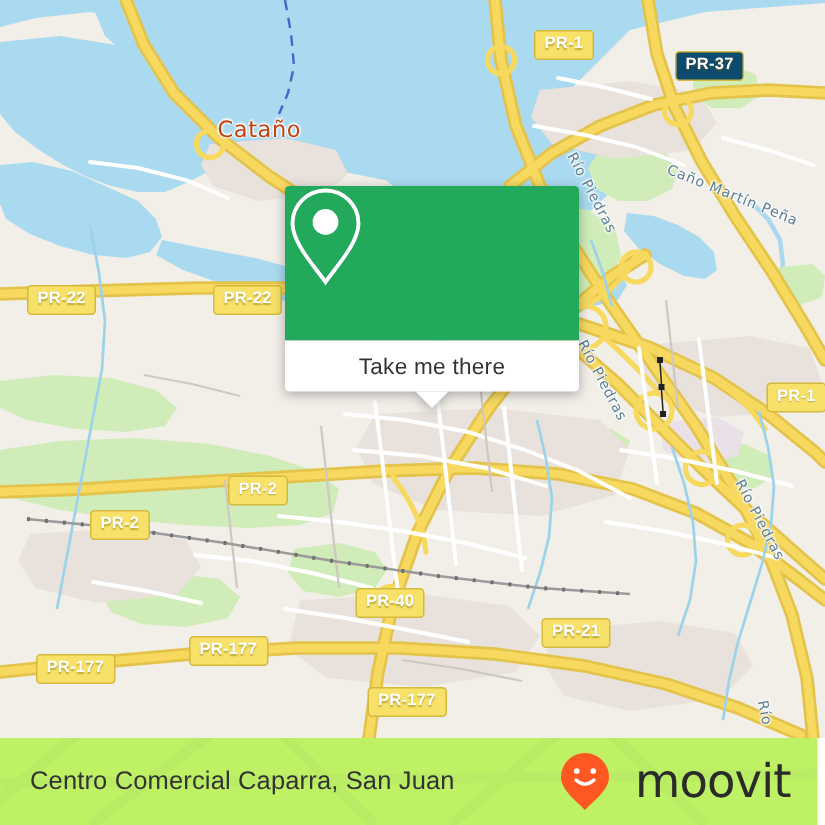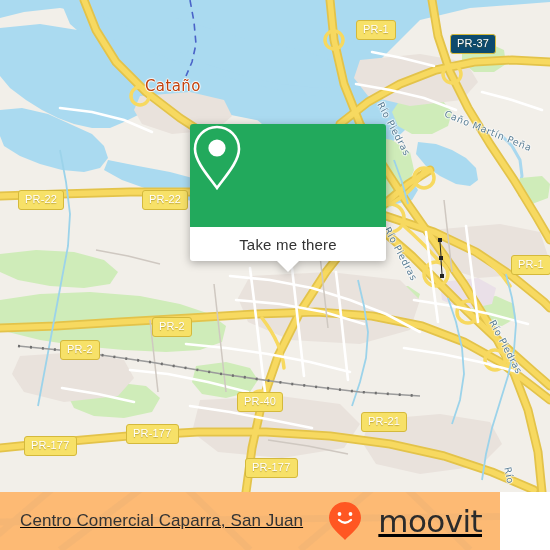--- a/index.html
+++ b/index.html
@@ -30,21 +30,21 @@
   .water-label{font-size:9.5px;color:#5b7f96;letter-spacing:.6px;}
 
   
   .shield{
     position:absolute;
     background:#f7e168;
     border:1.5px solid #d4b93c;
     border-radius:3px;
     color:#ffffff;
     font-size:11px;
-    font-weight:normal;
+    font-weight:bold;
     letter-spacing:.2px;
     line-height:1;
     padding:3px 6px 4px 6px;
     text-shadow:0 1px 1px rgba(120,95,10,.45);
     white-space:nowrap;
     box-sizing:border-box;
   }
 
   
   #attribution{
@@ -77,26 +77,25 @@
   #popup-tail{
     position:absolute;left:50%;top:137px;
     margin-left:-11px;width:0;height:0;
     border-left:11px solid transparent;
     border-right:11px solid transparent;
     border-top:11px solid #ffffff;
   }
 
   
   #footer{
-    position:absolute;left:0;top:492px;width:500px;height:58px;
-    background:#fdba74;
+    position:absolute;left:0;top:492px;width:545px;height:58px;
+    background:#bef264;
     display:flex;align-items:center;justify-content:space-between;
     padding:0 18px 0 20px;box-sizing:border-box;
     overflow:hidden;
-    text-decoration:underline;
   }
   #footer-watermark{
     position:absolute;left:0;top:0;width:550px;height:58px;
     opacity:.05;pointer-events:none;
   }
   #footer-title{
     font-size:17px;color:#333333;letter-spacing:.1px;
     position:relative;z-index:2;
   }
   #brand{display:flex;align-items:center;gap:16px;position:relative;z-index:2;}

